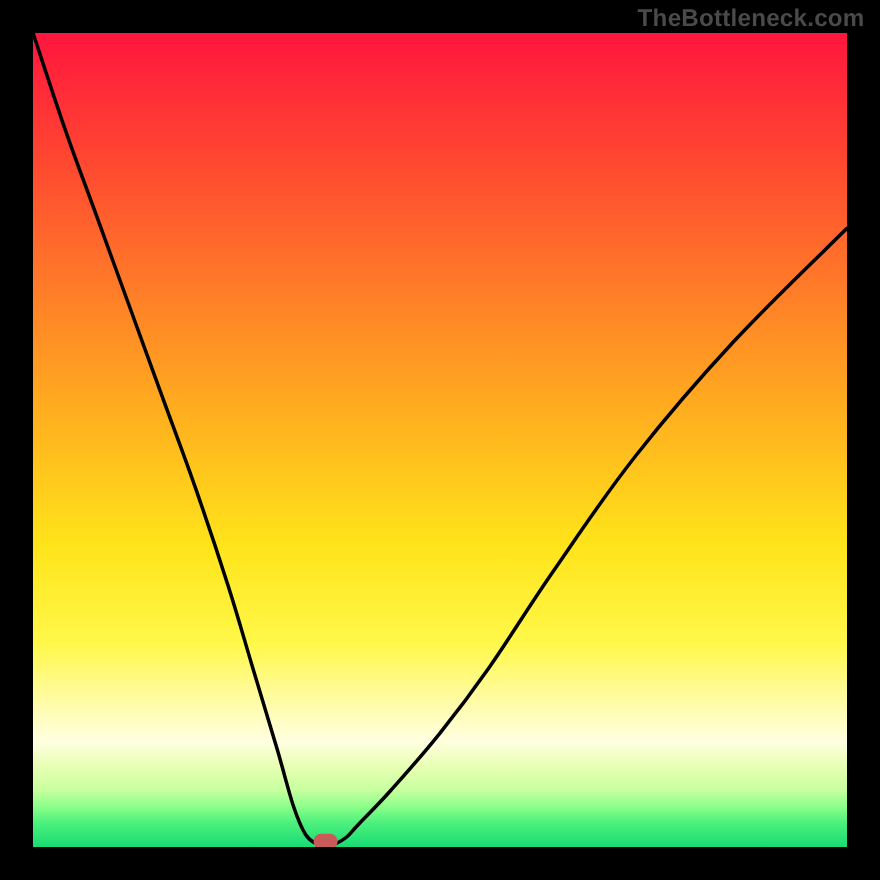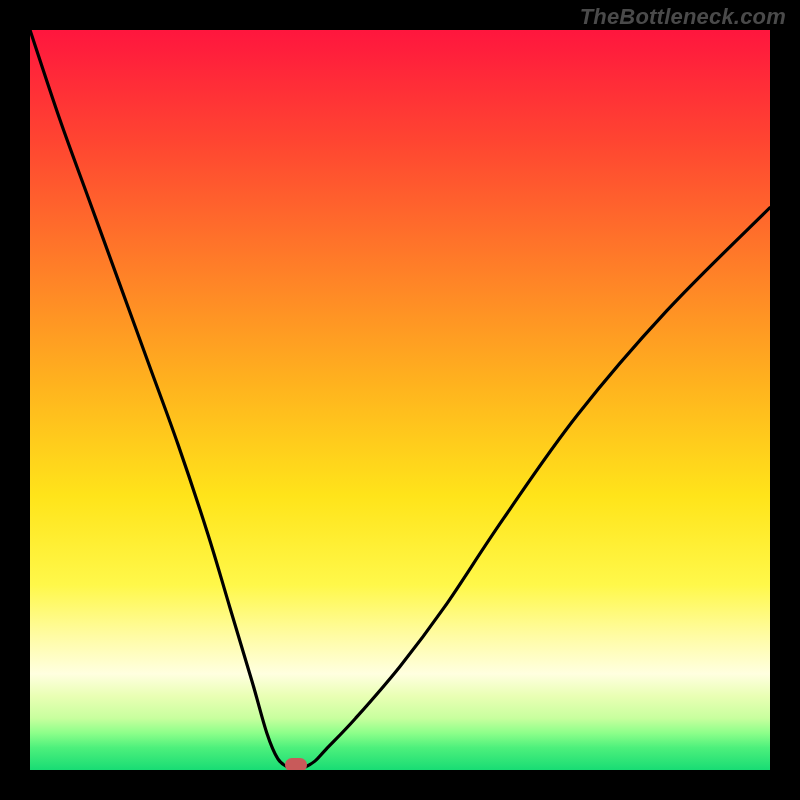--- a/index.html
+++ b/index.html
@@ -20,21 +20,20 @@
   .watermark {
     position: absolute;
     top: 4px;
     right: 14px;
     color: #4a4a4a;
     font-size: 22px;
     font-weight: 600;
     letter-spacing: 0.2px;
     font-family: Arial, Helvetica, sans-serif;
     z-index: 5;
-    font-style: italic;
   }
   .plot-frame {
     position: absolute;
     left: 30px;
     top: 30px;
     width: 740px;
     height: 740px;
     overflow: hidden;
   }
   .gradient {

